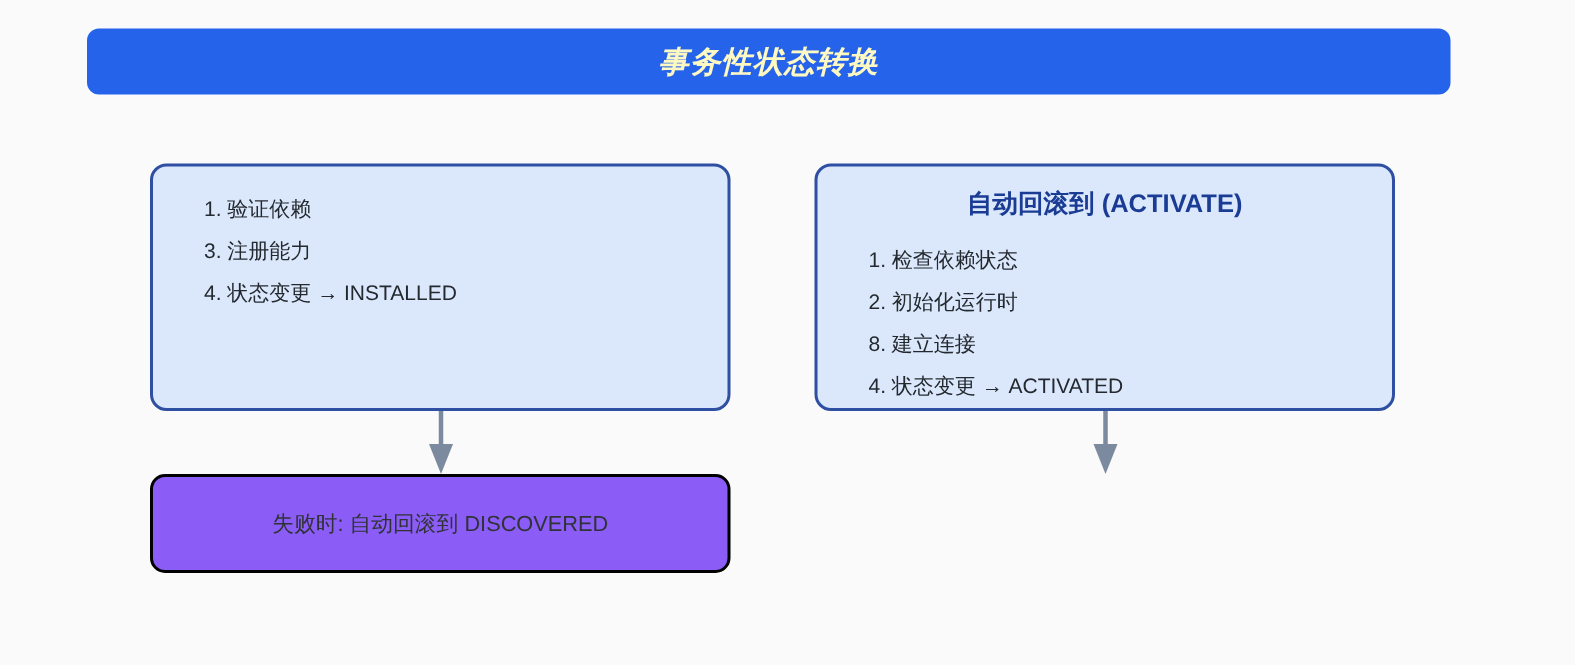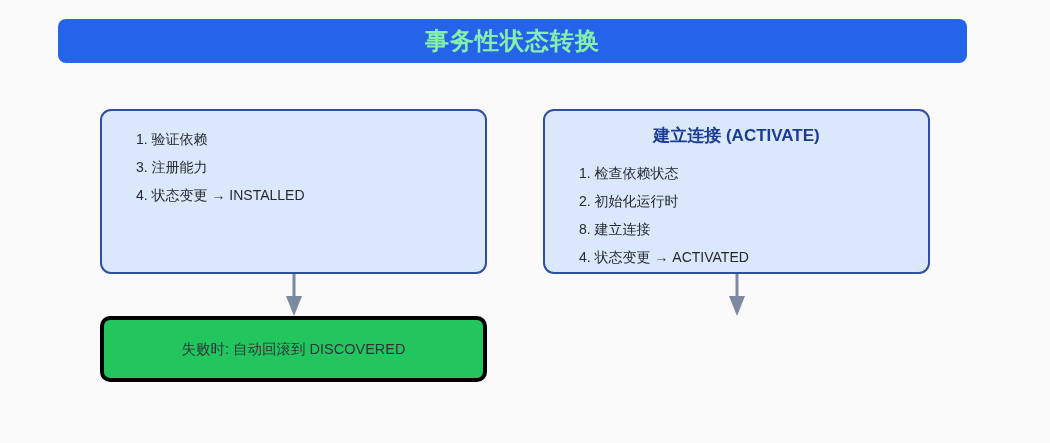--- a/index.html
+++ b/index.html
@@ -27,24 +27,25 @@
     width: 909px;
     height: 44px;
     background: #2563eb;
     border-radius: 8px;
     display: flex;
     align-items: center;
     justify-content: center;
     box-sizing: border-box;
   }
   .title-bar-text {
-    color: #86efac;
-    font-size: 24px;
+    color: #fef9c3;
+    font-size: 20px;
     font-weight: bold;
     letter-spacing: 1px;
+    font-style: italic;
   }
 
   
   .column {
     position: absolute;
     top: 109px;
     width: 387px;
   }
   .column.left  { left: 100px; }
   .column.right { left: 543px; }
@@ -89,22 +90,22 @@
   }
   .arrow-svg {
     display: block;
   }
 
   
   .rollback-box {
     box-sizing: border-box;
     width: 387px;
     height: 66px;
-    background: #22c55e;
-    border: 4px solid #000000;
+    background: #8b5cf6;
+    border: 2px solid #000000;
     border-radius: 10px;
     display: flex;
     align-items: center;
     justify-content: center;
   }
   .rollback-text {
     color: #2f3338;
     font-size: 14.5px;
     white-space: nowrap;
   }
@@ -137,21 +138,21 @@
 
     <div class="rollback-box">
       <span class="rollback-text">失败时: 自动回滚到 DISCOVERED</span>
     </div>
 
   </div>
 
   <div class="column right">
 
     <div class="op-card">
-      <div class="op-card-title">建立连接 (ACTIVATE)</div>
+      <div class="op-card-title">自动回滚到 (ACTIVATE)</div>
       <ul class="op-steps">
         <li>1. 检查依赖状态</li>
         <li>2. 初始化运行时</li>
         <li>8. 建立连接</li>
         <li>4. 状态变更 → ACTIVATED</li>
       </ul>
     </div>
 
     <div class="arrow-wrap">
       <svg class="arrow-svg" width="20" height="42" viewBox="0 0 20 42">

